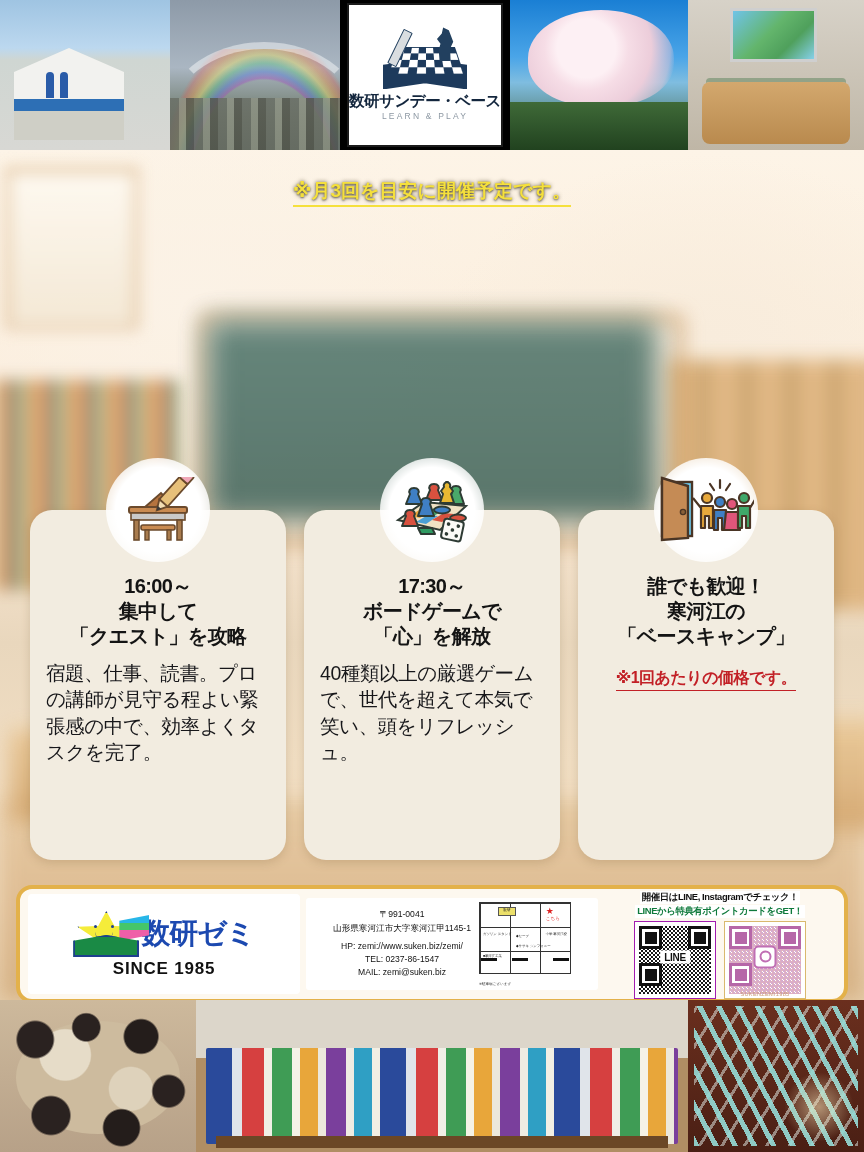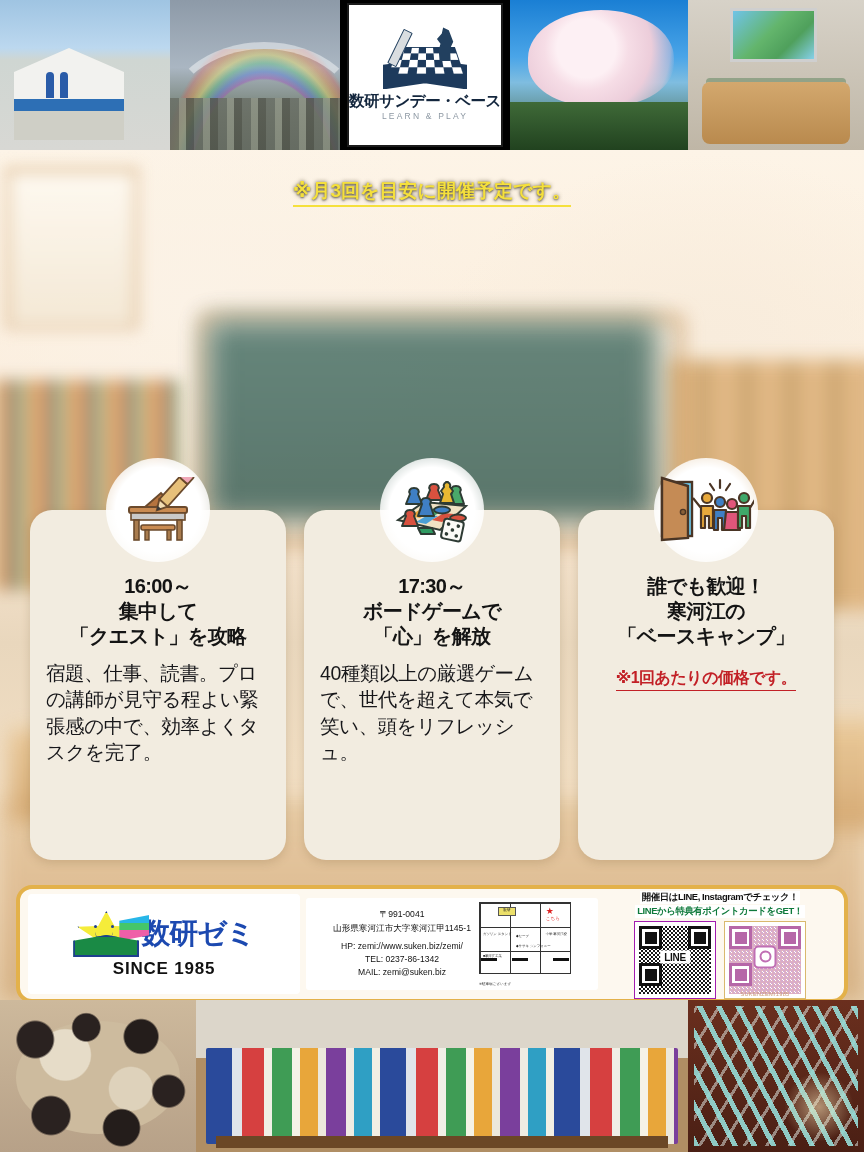--- a/index.html
+++ b/index.html
@@ -492,21 +492,21 @@
         </div>
         <div class="f-since">SINCE 1985</div>
       </div>
 
       <div class="f-addr">
         <div class="f-addr-text">
           <span>〒991-0041</span><br>
           <span>山形県寒河江市大字寒河江甲1145-1</span>
           <span class="gap"></span>
           <span>HP: zemi://www.suken.biz/zemi/</span><br>
-          <span>TEL: 0237-86-1342</span><br>
+          <span>TEL: 0237-86-1547</span><br>
           <span>MAIL: zemi@suken.biz</span>
         </div>
         <div class="f-map">
           <div class="f-map-grid">
             <div class="ybox">数研</div>
             <div class="star">★</div>
             <div class="kochira">こちら</div>
             <div class="lbl l1">ガソリン
 スタンド</div>
             <div class="lbl l2">◆セーブ</div>

